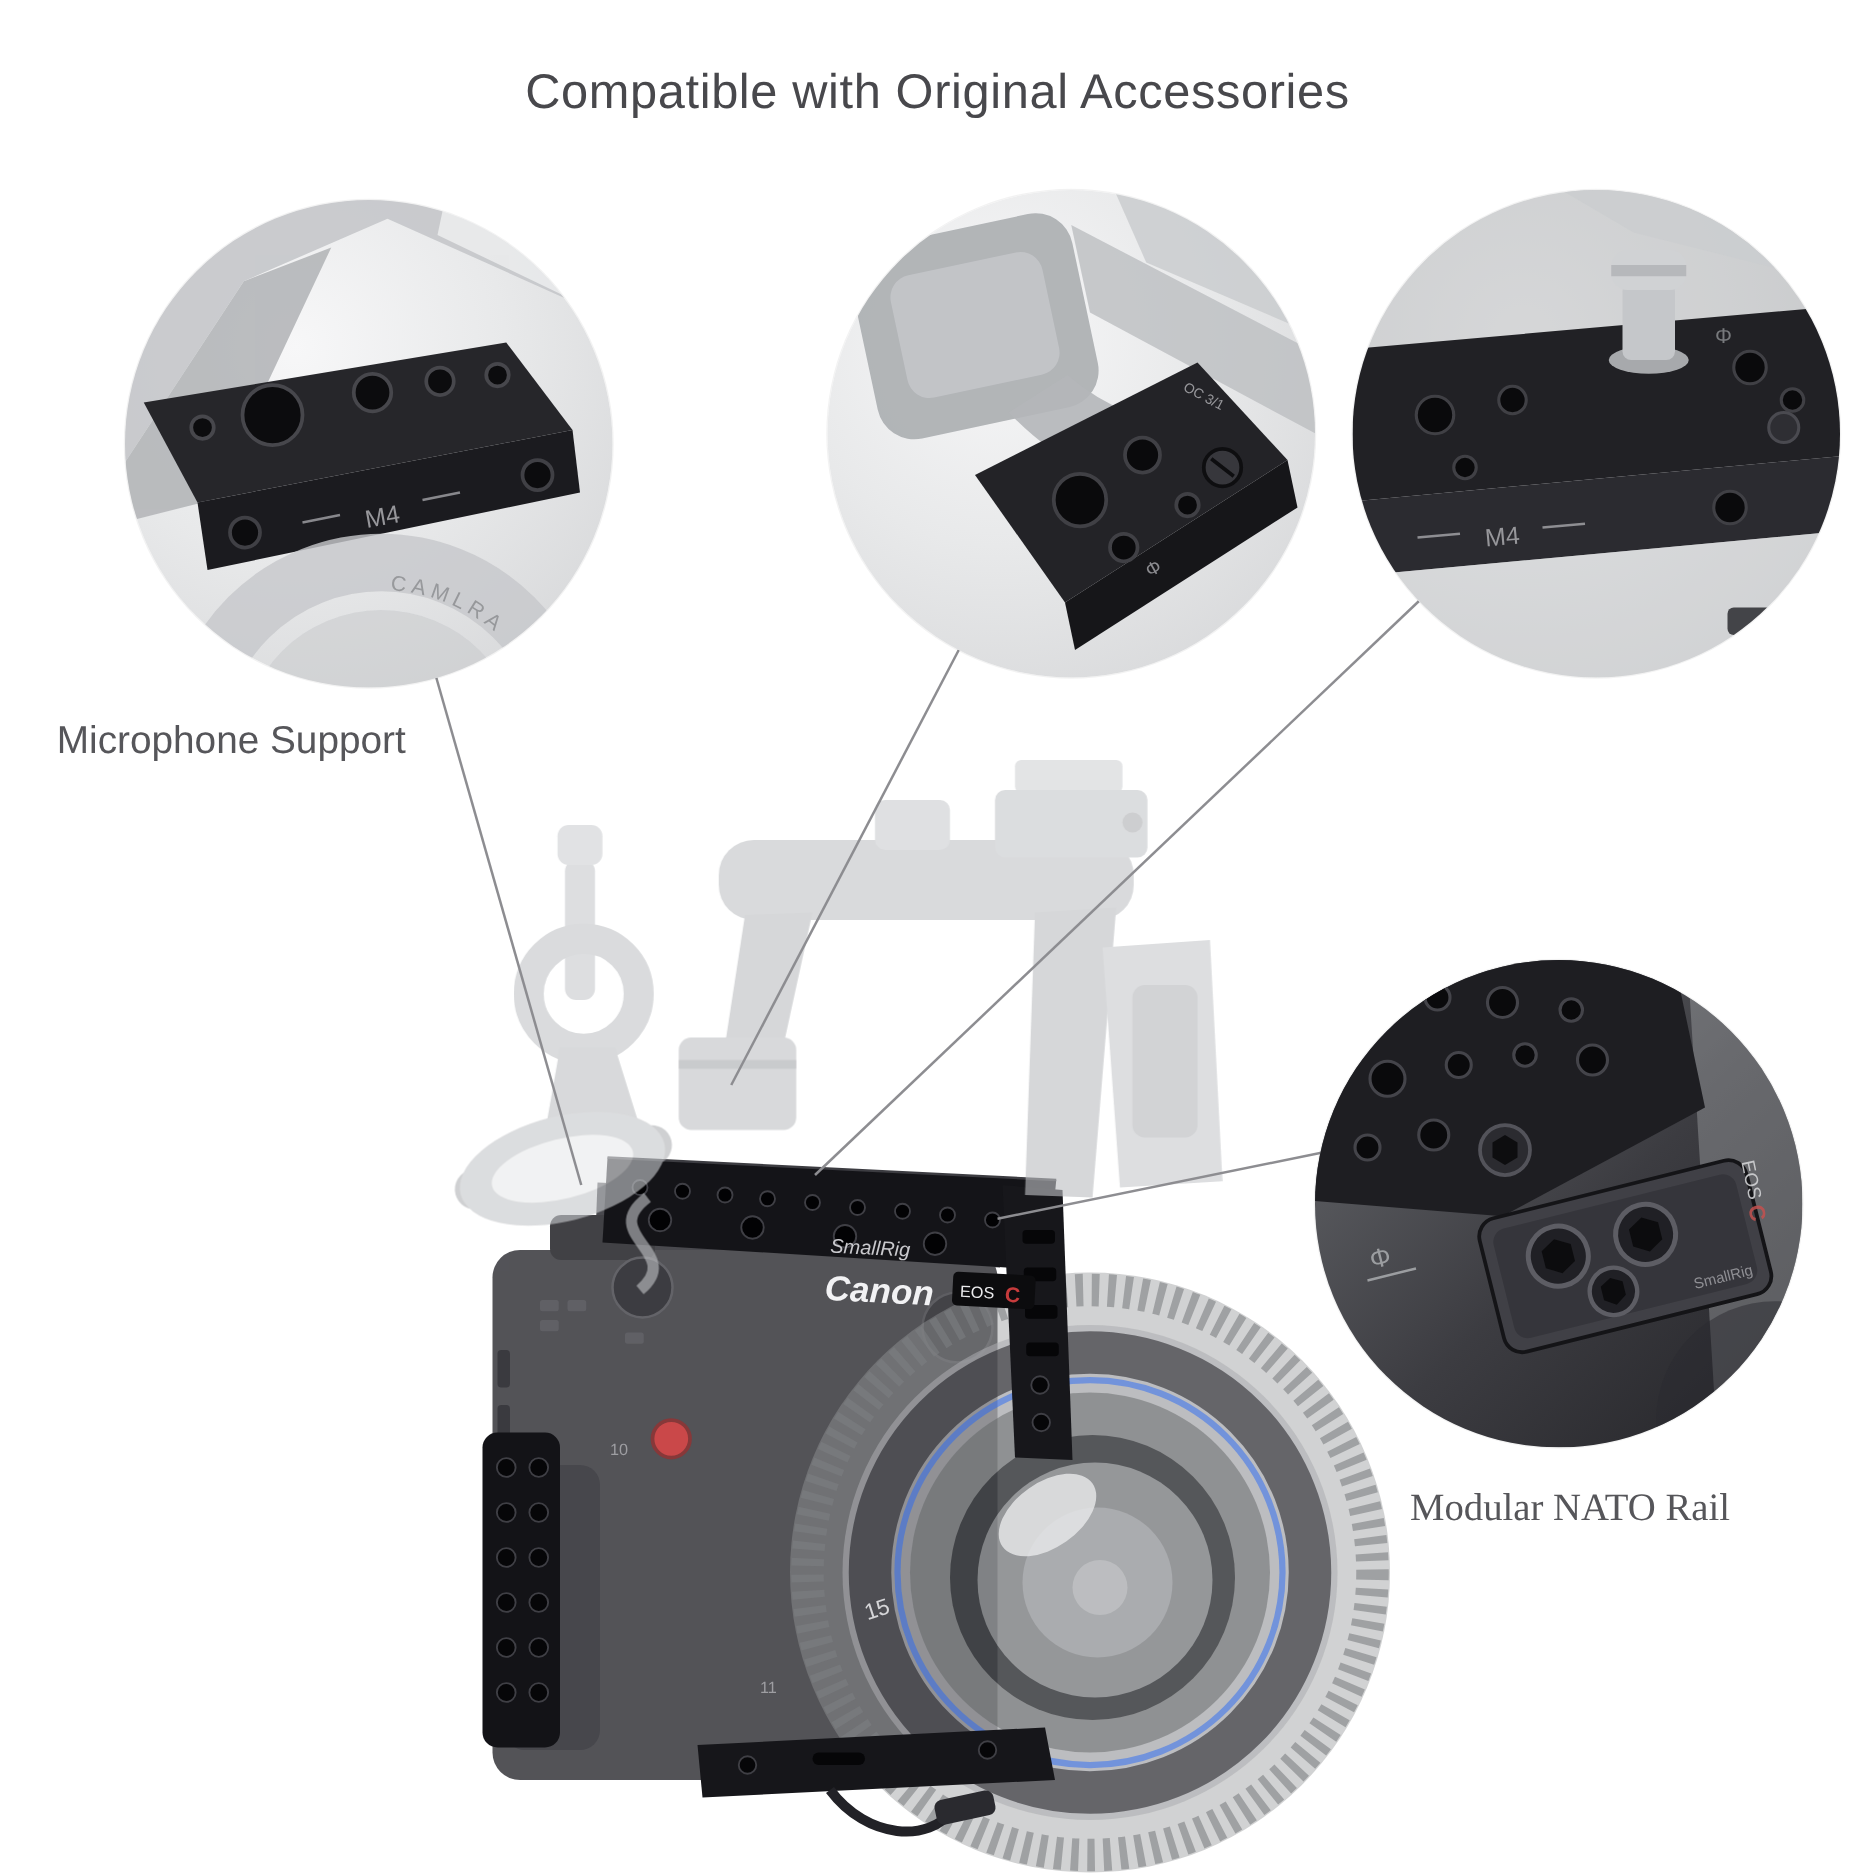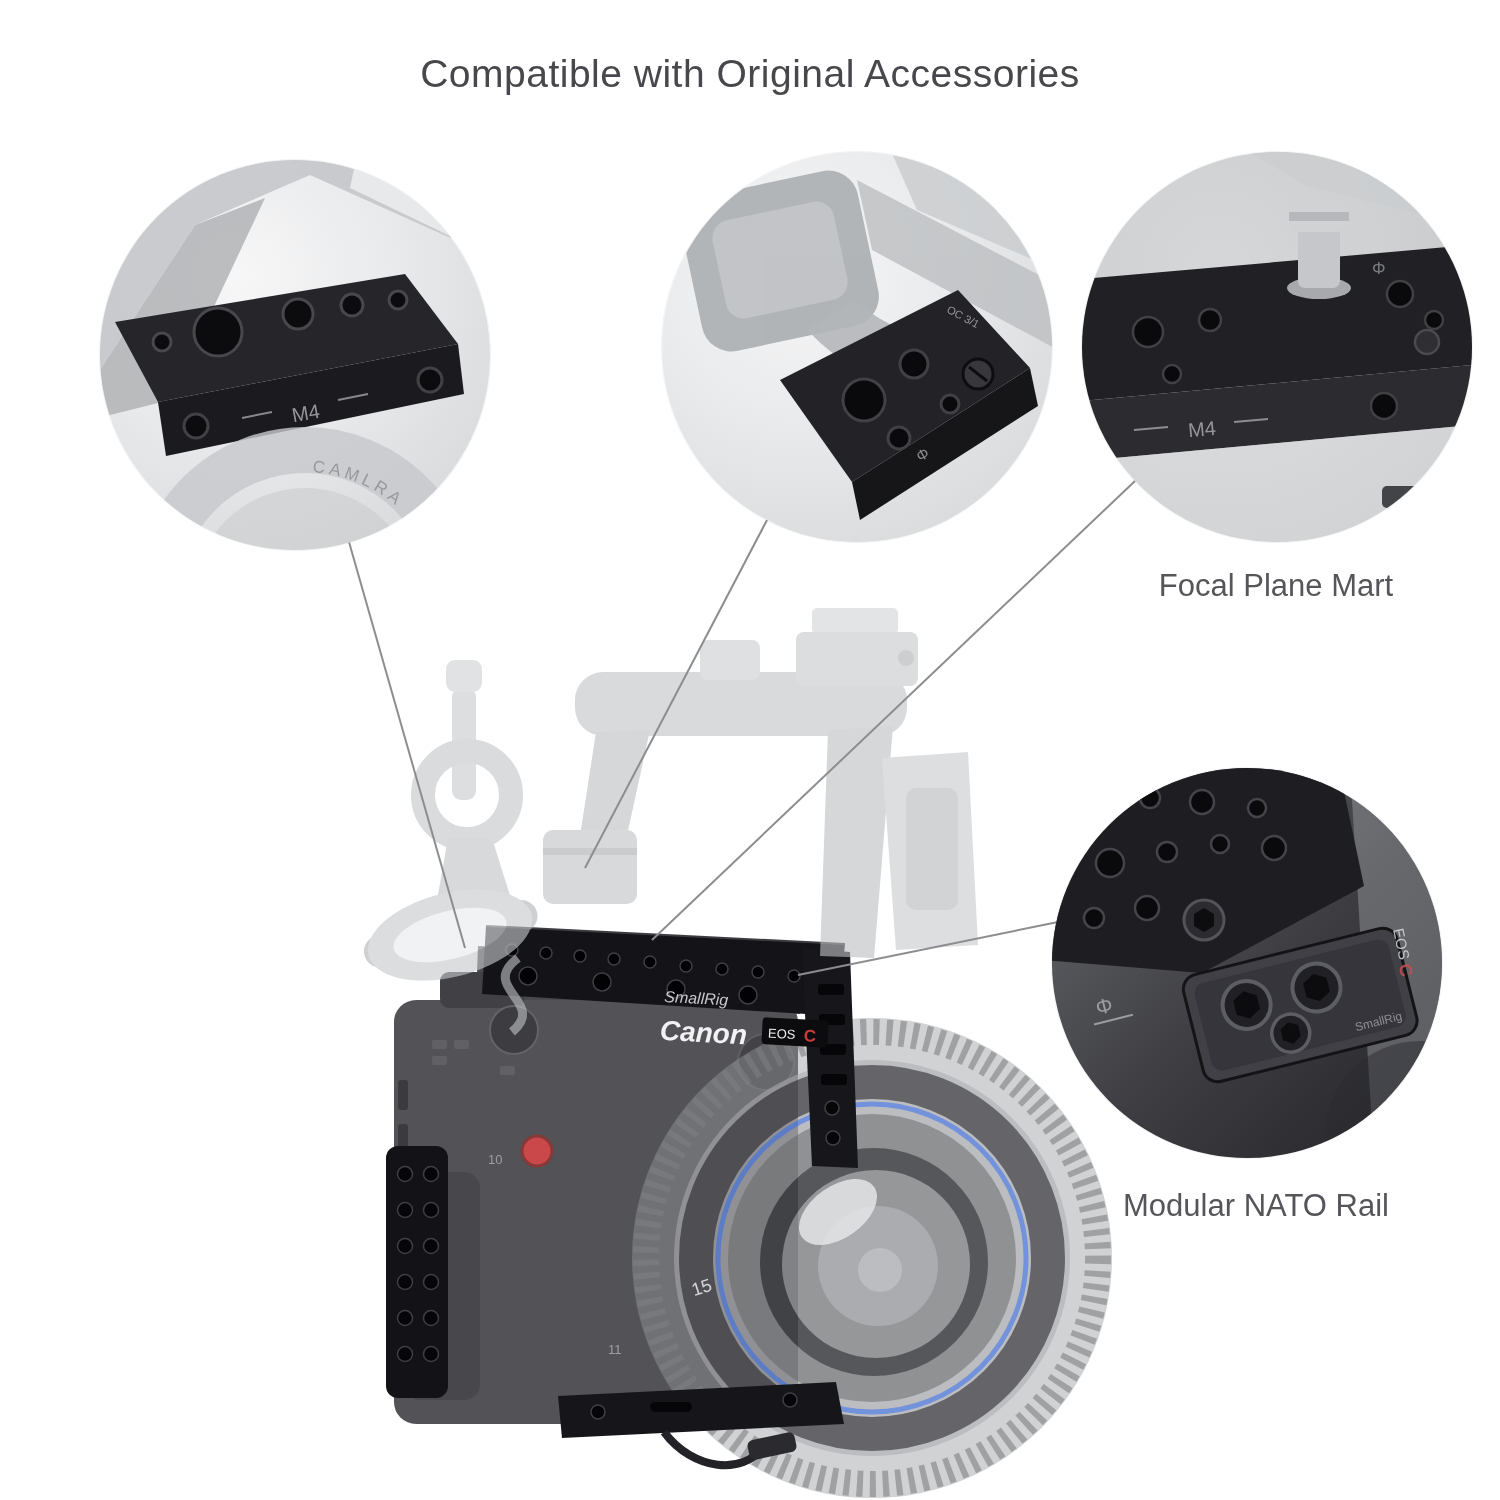--- a/index.html
+++ b/index.html
@@ -203,20 +203,21 @@
         <text font-size="17" fill="#8f9194" letter-spacing="4">
           <textPath href="#ring1" startOffset="52%">CAMLRA</textPath>
         </text>
         <g transform="translate(352 355) rotate(38)">
           <rect x="-9" y="-4" width="18" height="14" rx="3" fill="#7d7f83"></rect>
           <path d="M-5,-4 v-4 a5,5 0 0 1 10,0 v4" fill="none" stroke="#7d7f83" stroke-width="3.5"></path>
         </g>
       </g>
     </svg>
   </div>
+  <div class="callout-label" style="left:10px; top:574px; width:350px;">Microphone Support</div>
 
   <div class="callout-circle" style="left:662px; top:152px;">
     <svg viewBox="0 0 390 390">
       <g opacity="0.95">
         <rect x="28" y="30" width="180" height="158" rx="30" fill="#aeb1b4" transform="rotate(-12 118 109)"></rect>
         <rect x="56" y="58" width="124" height="100" rx="18" fill="#bfc1c4" transform="rotate(-12 118 108)"></rect>
       </g>
       <g opacity="0.8">
         <path d="M225,-10 L400,45 L400,120 L255,58 Z" fill="#c9cbcd"></path>
         <path d="M195,28 L400,135 L400,200 L210,98 Z" fill="#bcbec1"></path>
@@ -265,21 +266,20 @@
         <path d="M-10,250 L400,212 L400,272 L-10,310 Z" fill="#2b2b30"></path>
         <line x1="52" y1="278" x2="86" y2="275" stroke="#8e8e92" stroke-width="2"></line>
         <text x="120" y="284" font-size="20" fill="#96969a" text-anchor="middle" transform="rotate(-5 120 278)">M4</text>
         <line x1="152" y1="270" x2="186" y2="267" stroke="#8e8e92" stroke-width="2"></line>
         <circle cx="302" cy="254" r="13" fill="#0a0a0c" stroke="#404045" stroke-width="2.5"></circle>
       </g>
       <path d="M-10,310 L400,272 L400,400 L-10,400 Z" fill="#caccce" opacity="0.55"></path>
       <rect x="300" y="334" width="36" height="22" rx="5" fill="#2a2a2f" opacity="0.85"></rect>
     </svg>
   </div>
-  <div class="callout-label" style="left:1086px; top:568px; width:380px;">Focal Plane Mart</div>
 
   <div class="callout-circle" style="left:1052px; top:768px;">
     <svg viewBox="0 0 390 390">
       <defs>
         <linearGradient id="g4" x1="0" y1="0" x2="1" y2="1">
           <stop offset="0" stop-color="#6a6c70"></stop>
           <stop offset="0.55" stop-color="#3c3c41"></stop>
           <stop offset="1" stop-color="#242428"></stop>
         </linearGradient>
       </defs>
@@ -319,15 +319,15 @@
         </g>
         <text x="296" y="276" font-size="12" fill="#8f8f94">SmallRig</text>
       </g>
       <g transform="rotate(78 350 180)" opacity="0.85">
         <text x="330" y="185" font-size="15" fill="#d8d9db">EOS</text>
         <text x="366" y="187" font-size="18" font-weight="bold" fill="#c4514f">C</text>
       </g>
       <circle cx="368" cy="368" r="95" fill="#2a2a2f" opacity="0.5"></circle>
     </svg>
   </div>
-  <div class="callout-label" style="left:1066px; top:1188px; width:380px;">Modular NATO Rail</div>
+  <div class="callout-label" style="left:1066px; top:1188px; width:380px;font-family:Liberation Serif, serif;">Modular NATO Rail</div>
 
 </div>
 
 </body></html>

